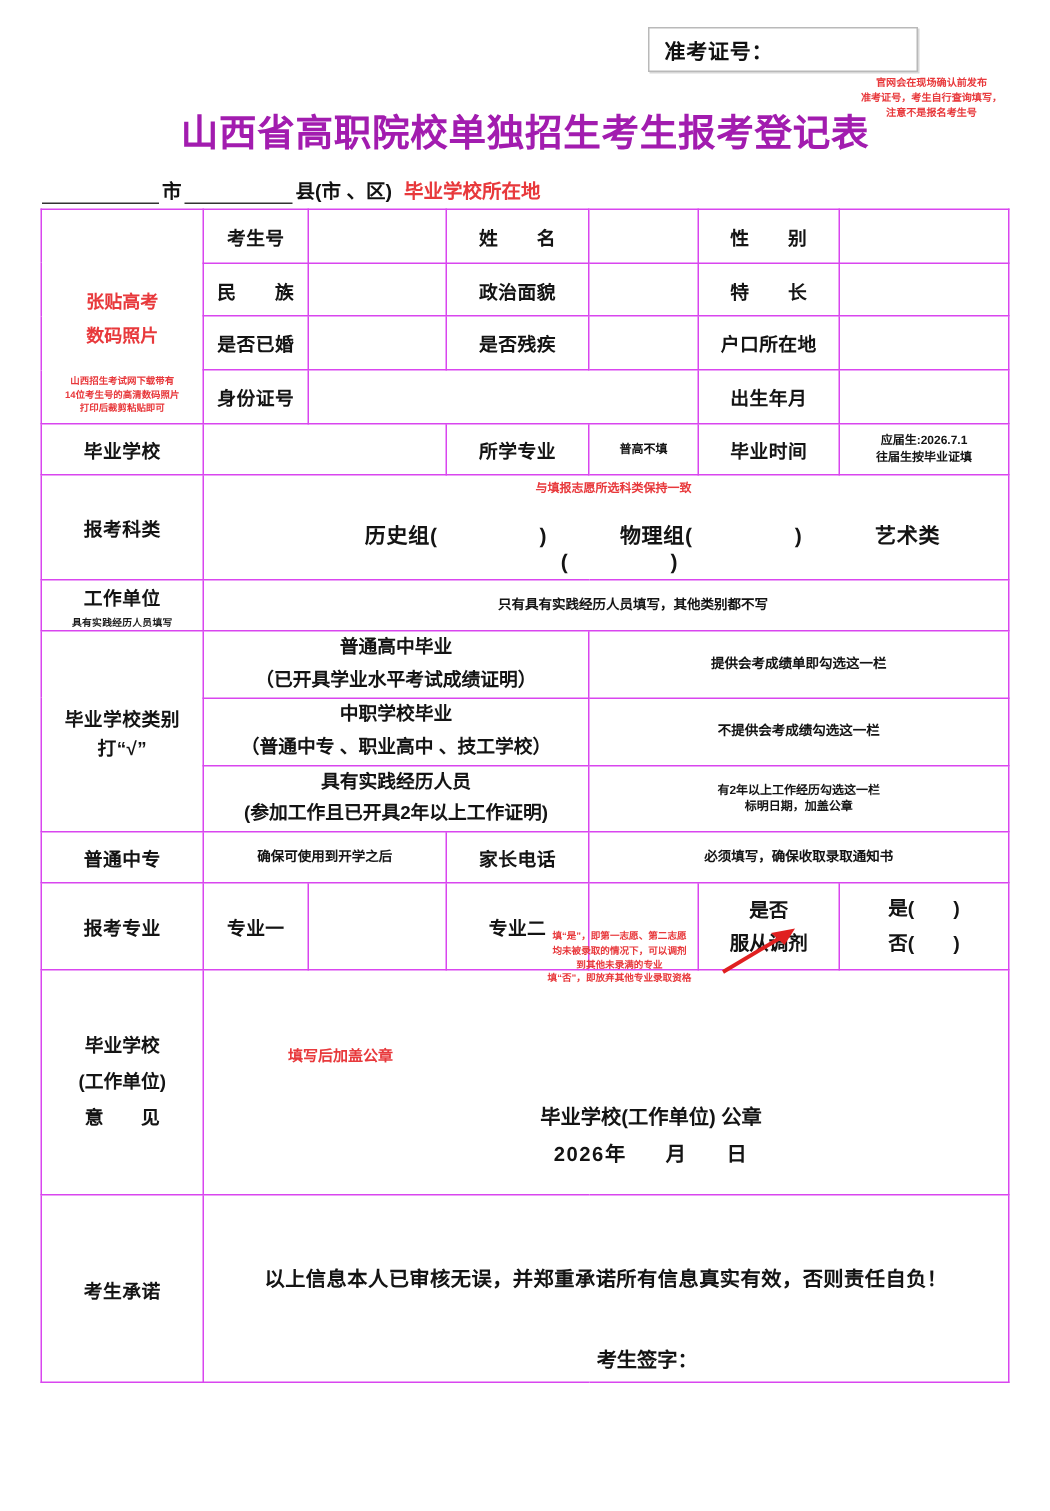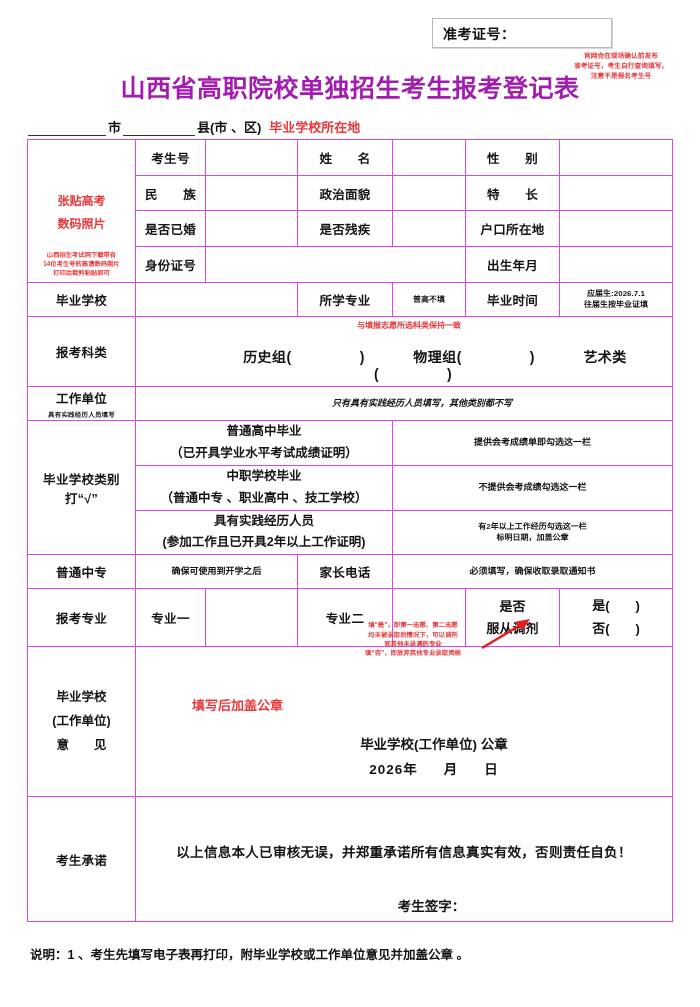--- a/index.html
+++ b/index.html
@@ -151,21 +151,20 @@
     font-weight: bold;
     padding-left: 52px;
     letter-spacing: 0.5px;
   }
   .kelei .groups span { margin-right: 22px; }
   .paren { letter-spacing: 20px; }
 
   .workunit-note {
     text-align: left;
     padding-left: 36px !important;
-    font-style: italic;
   }
 
   
   .cat-row td { height: 42px; }
   .cat-main {
     font-size: 12.5px;
     line-height: 1.75;
     font-weight: bold;
   }
 
@@ -204,21 +203,21 @@
   
   .opinion-cell {
     position: relative;
     text-align: center;
     padding: 0 !important;
   }
   .opinion-left-note {
     position: absolute;
     left: 56px; top: 48px;
     color: #e8393c;
-    font-size: 13px;
+    font-size: 10px;
     font-weight: bold;
   }
   .opinion-seal {
     margin-top: 72px;
     font-size: 13.5px;
     font-weight: bold;
     line-height: 1.85;
     padding-left: 60px;
   }
   .seal-date { letter-spacing: 1px; }
@@ -461,14 +460,13 @@
     <td class="lbl" style="height:125px">考生承诺</td>
     <td colspan="6" class="promise-cell">
       <div class="promise-main">以上信息本人已审核无误，并郑重承诺所有信息真实有效，否则责任自负！</div>
       <div class="promise-sign">考生签字：</div>
     </td>
   </tr>
 </tbody>
   </table>
 
 <div class="footer">
-  <div>说明：1 、考生先填写电子表再打印，附毕业学校或工作单位意见并加盖公章 。</div>
 </div>
 
 </body></html>

